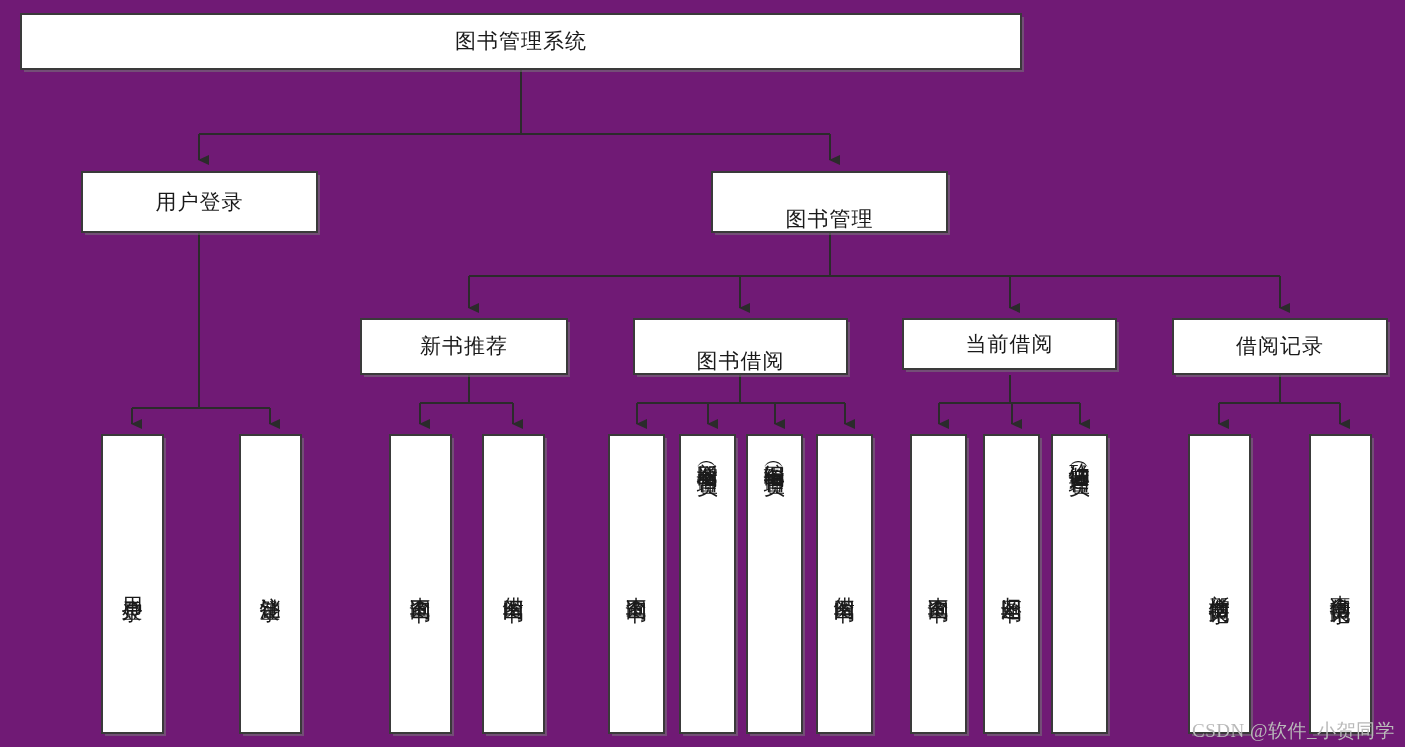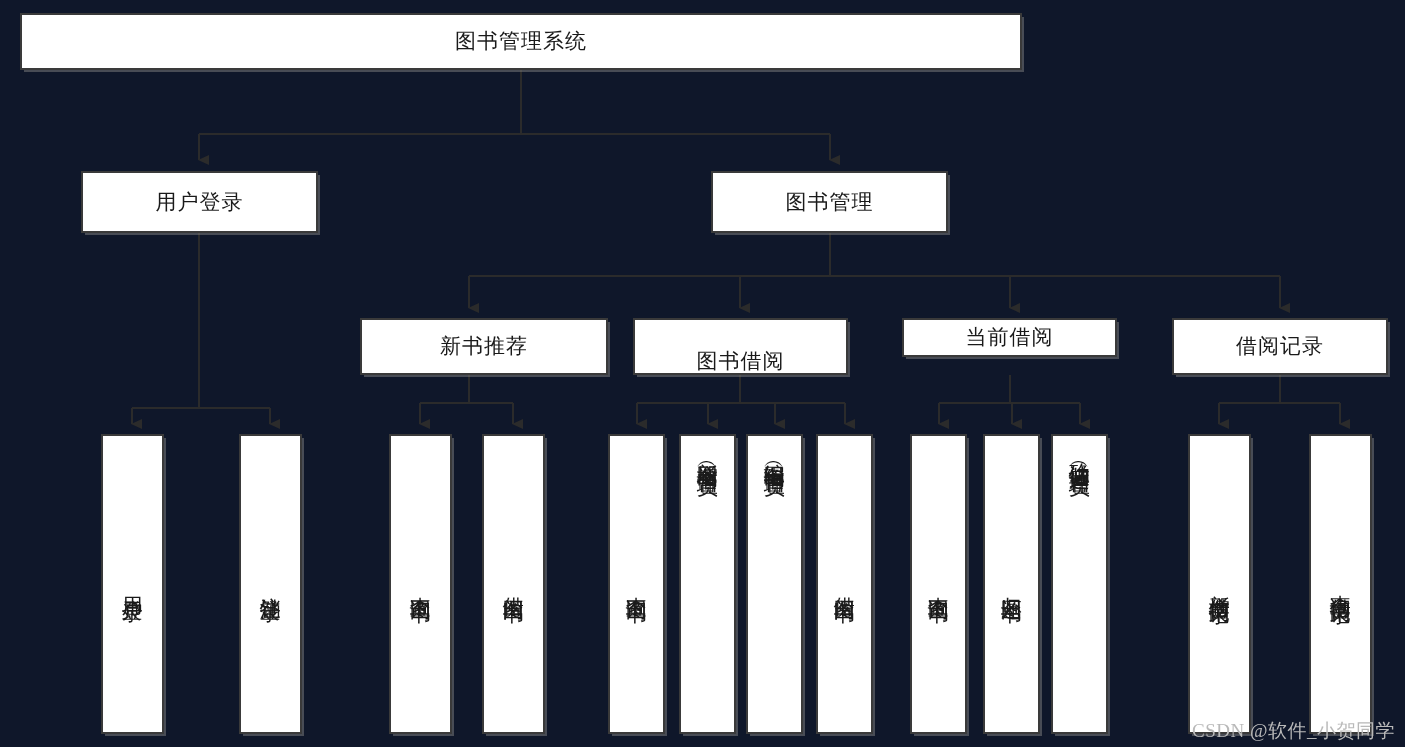--- a/index.html
+++ b/index.html
@@ -8,21 +8,21 @@
     padding: 0;
     background: #ffffff;
   }
   body {
     font-family: "Liberation Sans", "DejaVu Sans", sans-serif;
   }
   #canvas {
     position: relative;
     width: 1405px;
     height: 747px;
-    background: #0f172a;
+    background: #701a75;
     overflow: hidden;
   }
   svg.wires {
     position: absolute;
     left: 0; top: 0;
     width: 1405px;
     height: 747px;
     pointer-events: none;
   }
   .node {
@@ -127,33 +127,33 @@
   </svg>
 
   <div class="node" style="left:20px; top:13px; width:1002px; height:57px;">
     <span class="label">图书管理系统</span>
   </div>
 
   <div class="node" style="left:81px; top:171px; width:237px; height:62px;">
     <span class="label">用户登录</span>
   </div>
 
-  <div class="node" style="left:711px; top:171px; width:237px; height:62px;">
+  <div class="node" style="left:711px; top:171px; width:237px; height:62px;align-items:flex-end;">
     <span class="label">图书管理</span>
   </div>
 
-  <div class="node" style="left:360px; top:318px; width:248px; height:57px;">
+  <div class="node" style="left:360px; top:318px; width:208px; height:57px;">
     <span class="label">新书推荐</span>
   </div>
 
   <div class="node" style="left:633px; top:318px; width:215px; height:57px;align-items:flex-end;">
     <span class="label">图书借阅</span>
   </div>
 
-  <div class="node" style="left:902px; top:318px; width:215px; height:39px;">
+  <div class="node" style="left:902px; top:318px; width:215px; height:52px;">
     <span class="label">当前借阅</span>
   </div>
 
   <div class="node" style="left:1172px; top:318px; width:216px; height:57px;">
     <span class="label">借阅记录</span>
   </div>
 
   <div class="node leaf center" style="left:101px; top:434px; width:63px; height:300px;">
     <span class="label">用户登录</span>
   </div>

